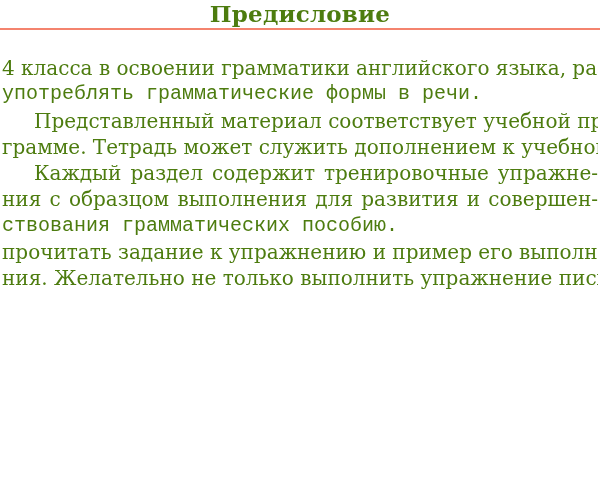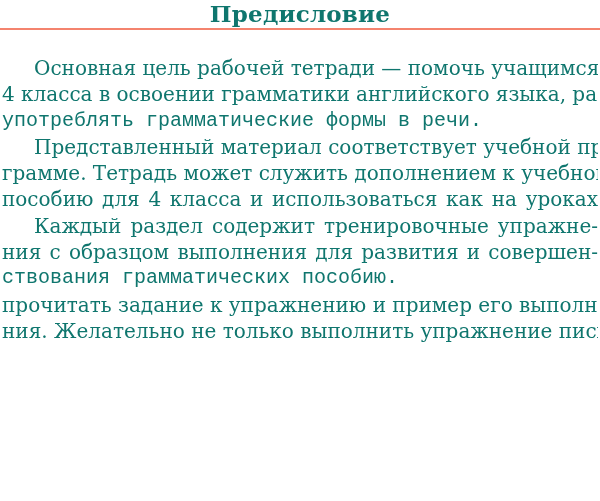--- a/index.html
+++ b/index.html
@@ -47,33 +47,31 @@
     text-indent: 32px;
   }
   .line.last {
     text-align-last: left;
     font-family: Liberation Mono, monospace;
   }
 </style>
 </head>
 <body>
 
-<div class="page" style="color: #0f766e; background: rgb(255, 255, 255);">
+<div class="page" style="color: #4d7c0f; background: rgb(255, 255, 255);">
   <h1 class="title">Предисловие</h1>
   <div class="rule" style="background: rgb(244, 131, 110);"></div>
   <div class="body-text">
       <div>
-        <div class="line first">Основная цель рабочей тетради — помочь учащимся</div>
         <div class="line">4 класса в освоении грамматики английского языка, раз-</div>
         <div class="line last">употреблять грамматические формы в речи.</div>
       </div>
       <div>
         <div class="line first">Представленный материал соответствует учебной про-</div>
         <div class="line">грамме. Тетрадь может служить дополнением к учебному</div>
-        <div class="line">пособию для 4 класса и использоваться как на уроках</div>
       </div>
       <div>
         <div class="line first">Каждый раздел содержит тренировочные упражне-</div>
         <div class="line">ния с образцом выполнения для развития и совершен-</div>
         <div class="line last">ствования грамматических пособию.</div>
       </div>
       <div>
         <div class="line">прочитать задание к упражнению и пример его выполне-</div>
         <div class="line">ния. Желательно не только выполнить упражнение пись-</div>
       </div>

